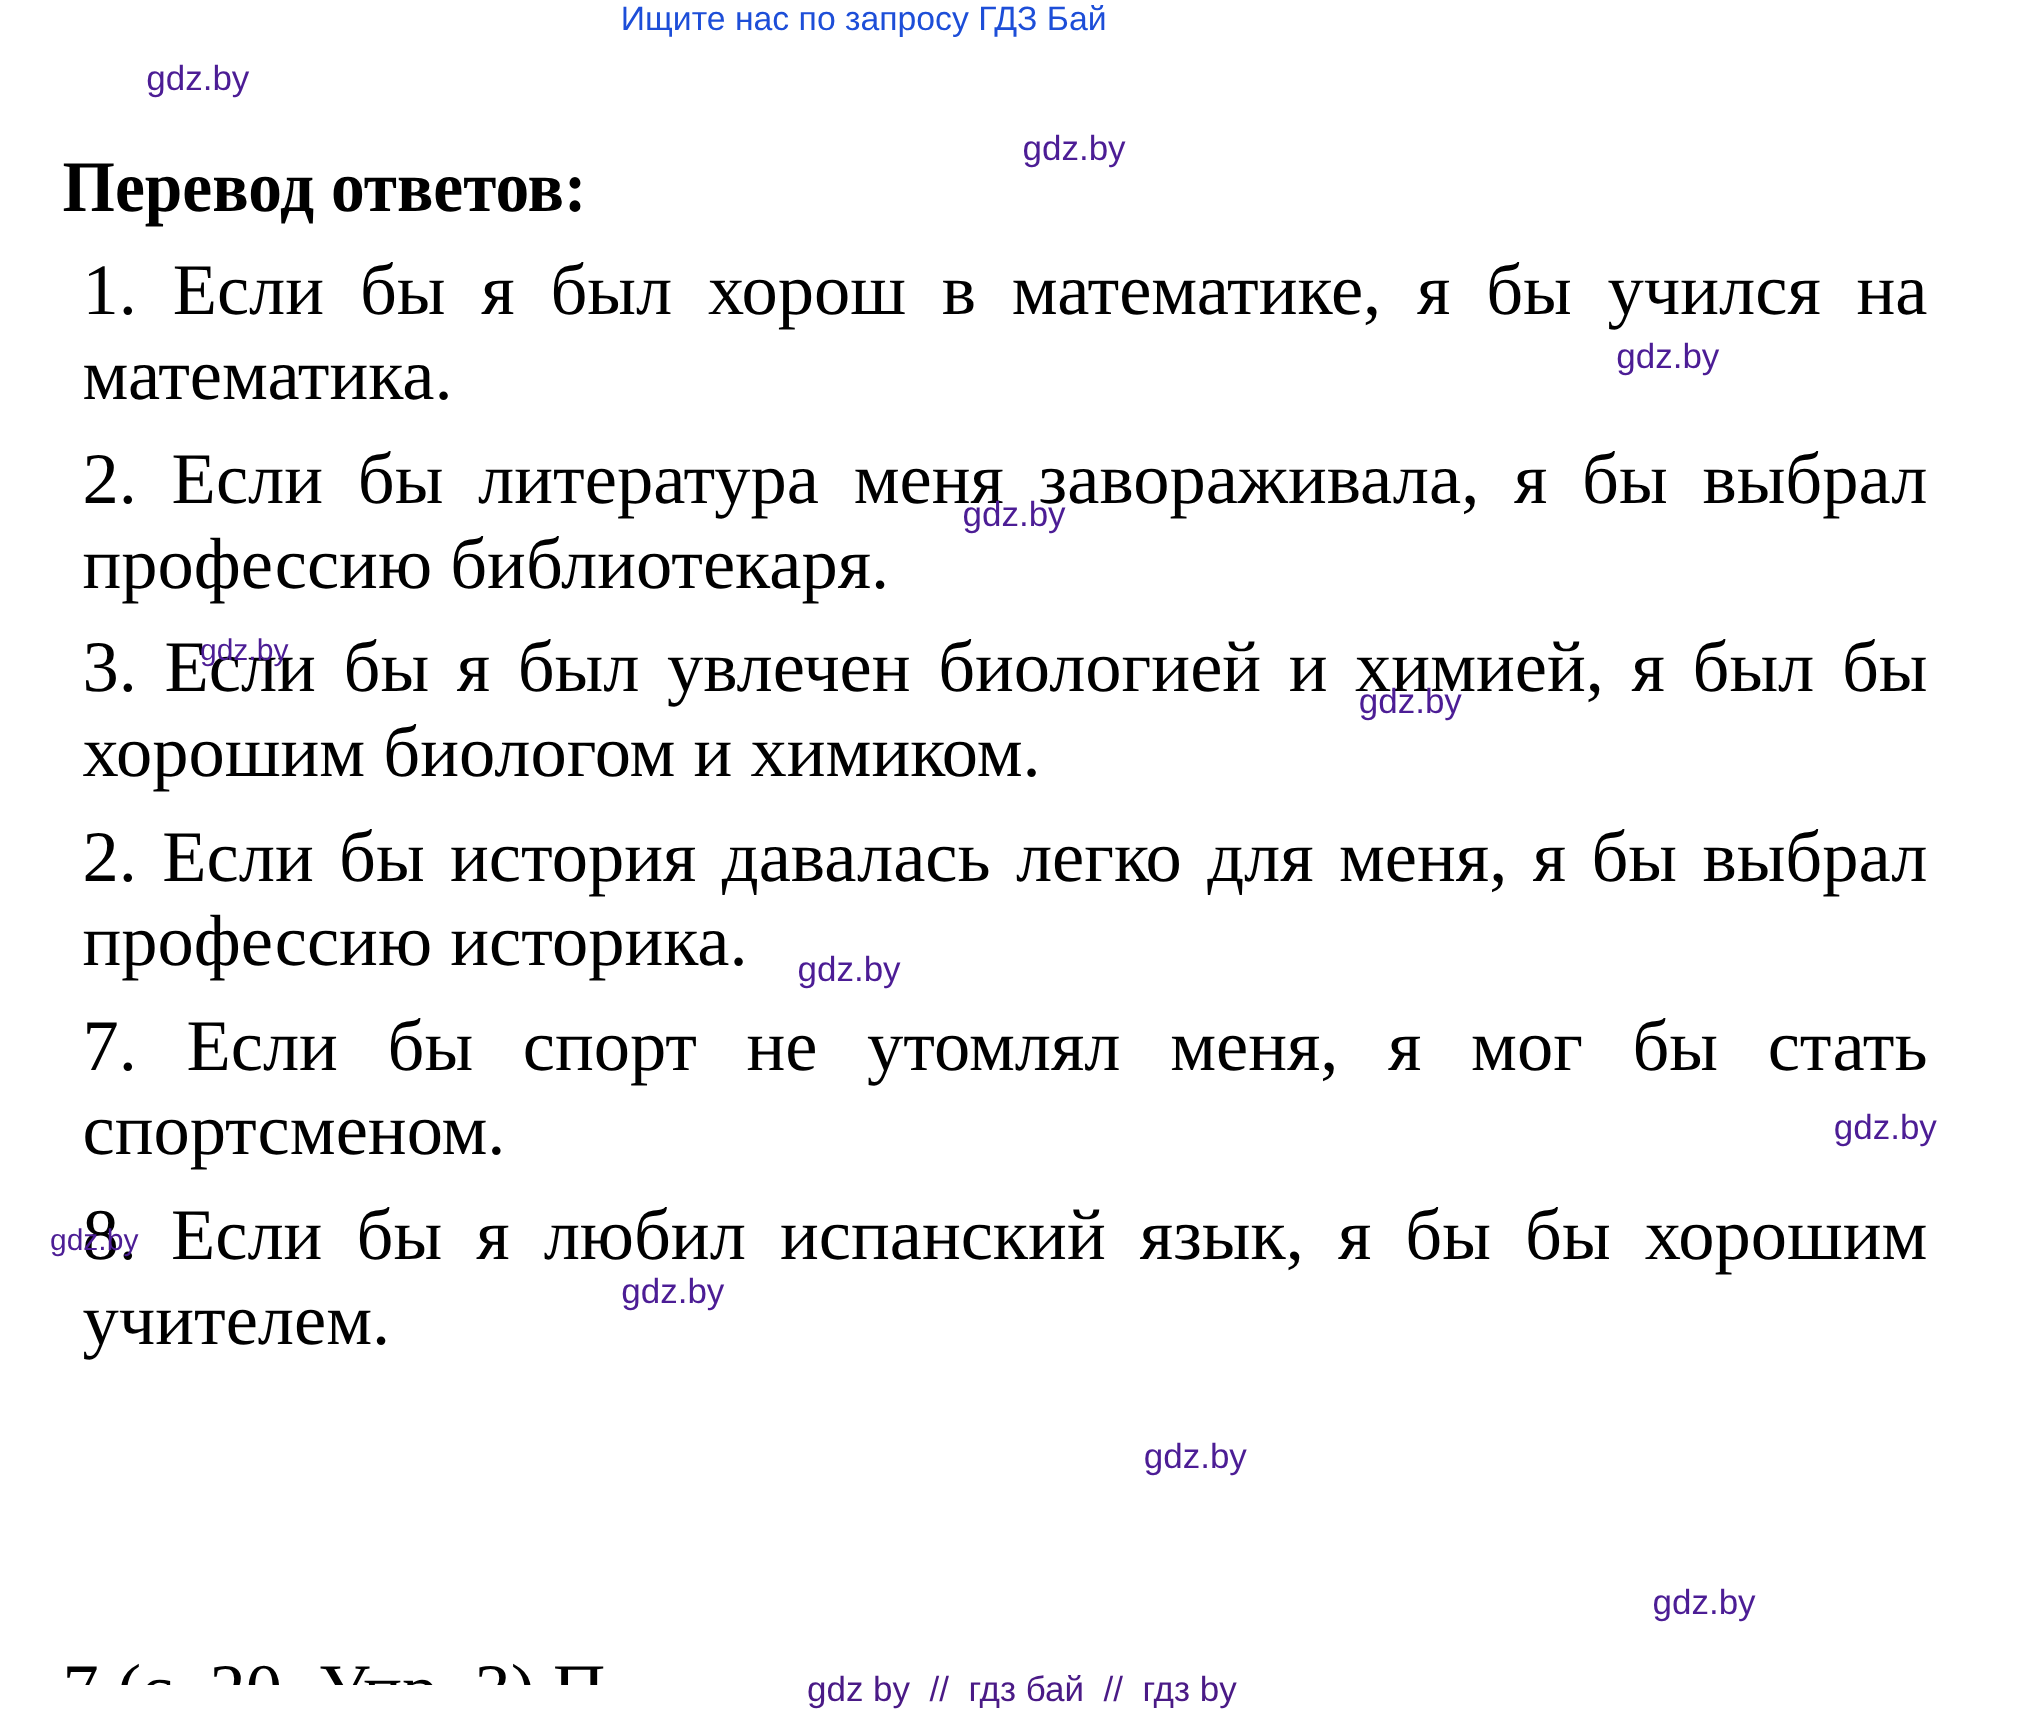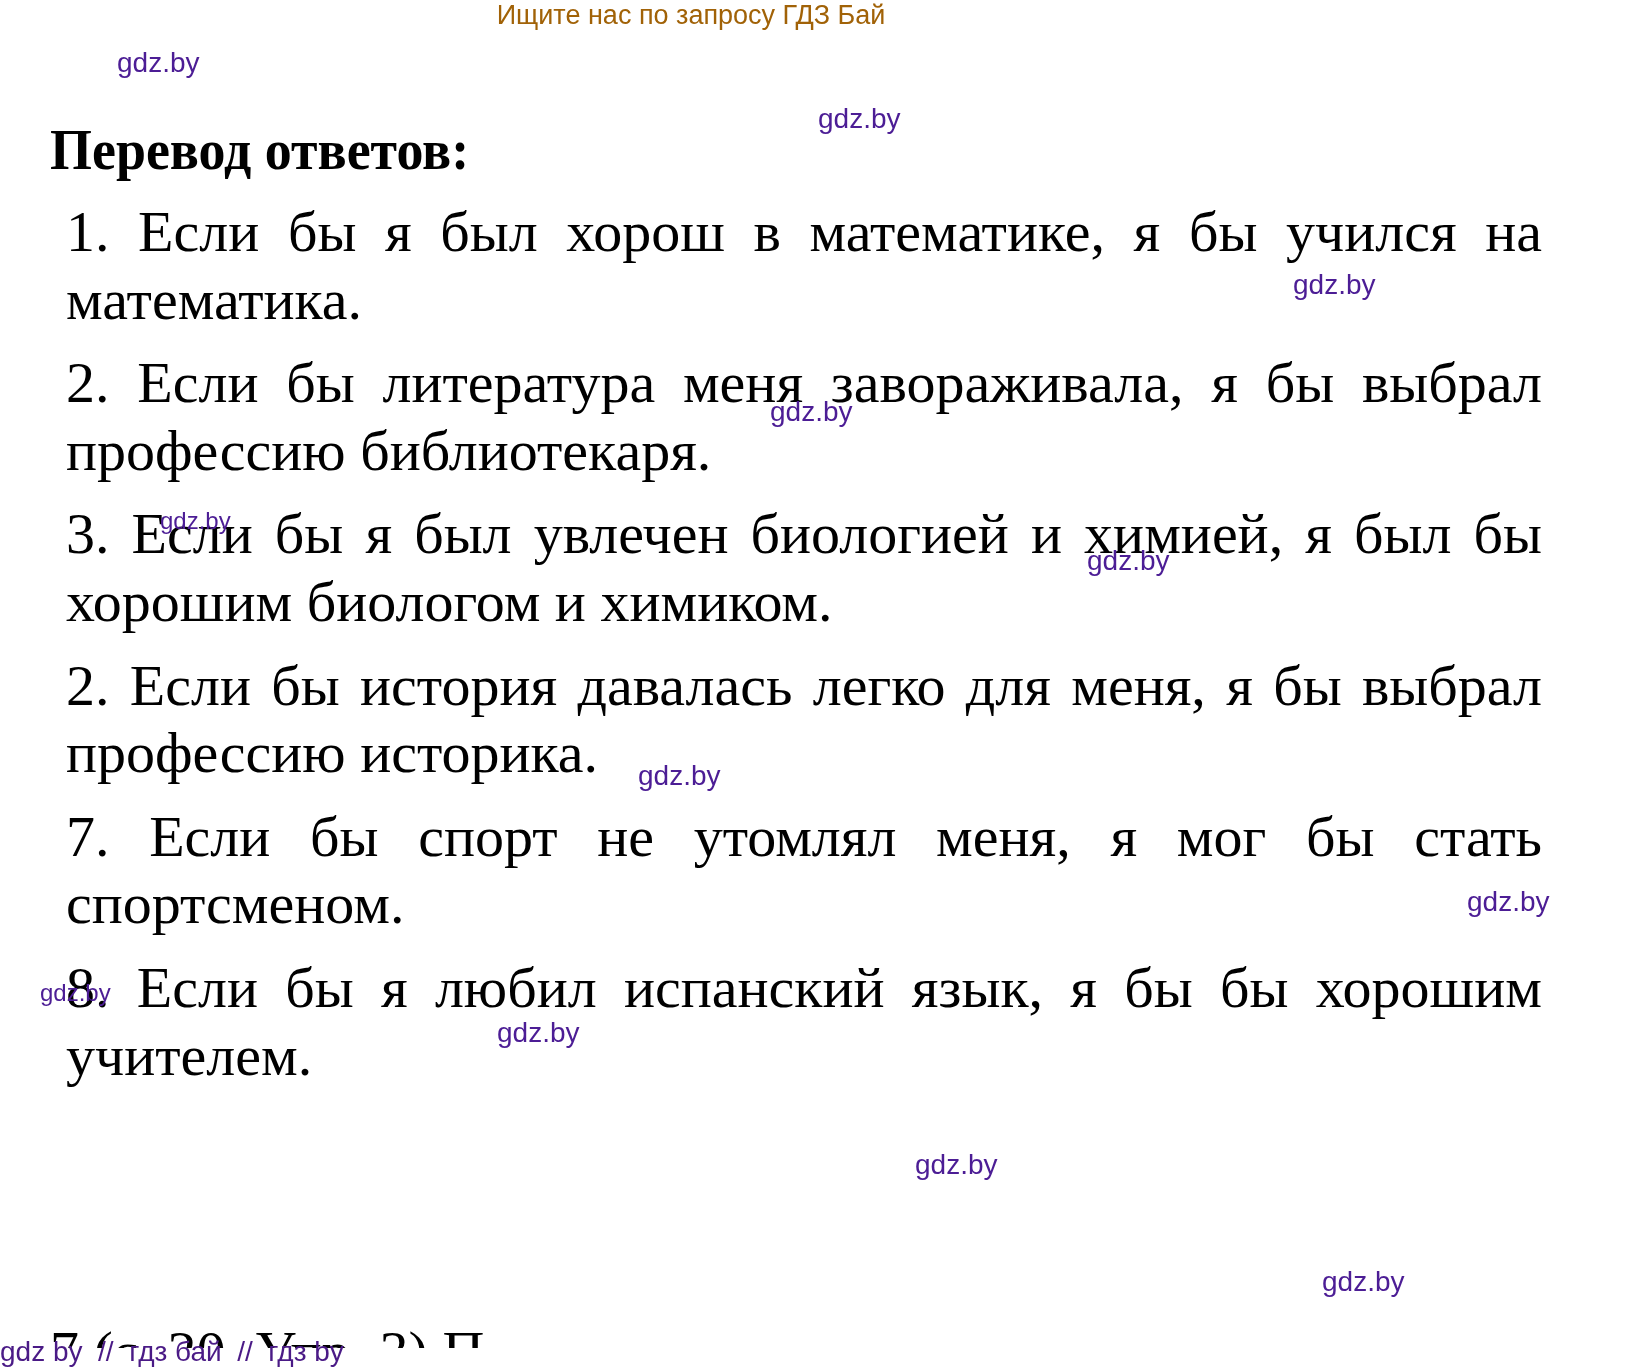--- a/index.html
+++ b/index.html
@@ -1,20 +1,20 @@
 <!DOCTYPE html>
 <html><head>
 <meta charset="utf-8">
 <style>
   html, body { margin: 0; padding: 0; background: #ffffff; }
   body { width: 1635px; height: 1372px; position: relative; overflow: hidden; }
   .top-banner {
     position: absolute; left: 0; top: 0; width: 1382px; height: 34px;
     text-align: center; font-family: "Liberation Sans", sans-serif;
-    font-size: 27px; line-height: 30px; color: #a16207;
+    font-size: 27px; line-height: 30px; color: #1d4ed8;
   }
   .watermark {
     position: absolute; font-family: "Liberation Sans", sans-serif;
     font-size: 28px; line-height: 30px; color: #4c1d95; white-space: nowrap;
   }
   .watermark.small { font-size: 24px; }
   .title {
     position: absolute; left: 50px; top: 118px;
     font-family: "Liberation Serif", serif; font-weight: bold;
     font-size: 58px; line-height: 64px; color: #000;
@@ -28,21 +28,21 @@
   .body p { margin: 16px; }
   .cutoff {
     position: absolute; left: 50px; top: 1330px; width: 900px; height: 18px;
     overflow: hidden;
   }
   .cutoff span {
     display: block; font-family: "Liberation Serif", serif; font-size: 58px;
     line-height: 67.6px; color: #000; margin-top: -12px; white-space: nowrap;
   }
   .footer {
-    position: absolute; left: 0; top: 1336px; width: 1635px; text-align: left;
+    position: absolute; left: 0; top: 1336px; width: 1635px; text-align: center;
     font-family: "Liberation Sans", sans-serif; font-size: 28px; line-height: 32px;
     color: #4a1a86; white-space: pre;
   }
 </style>
 </head>
 <body>
 
 <div class="top-banner">Ищите нас по запросу ГДЗ Бай</div>
 
 <div class="title">Перевод ответов:</div>

